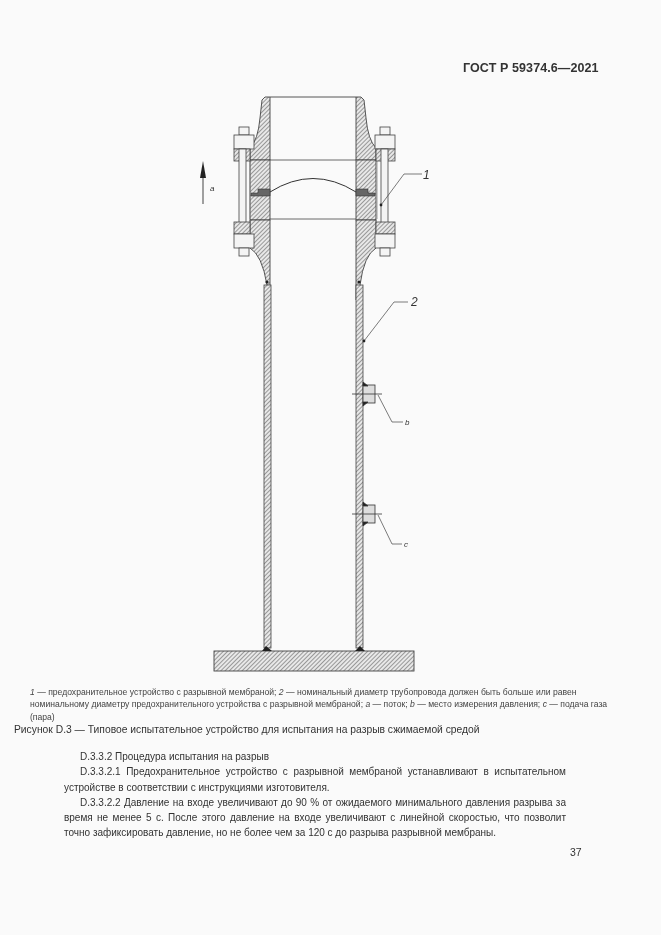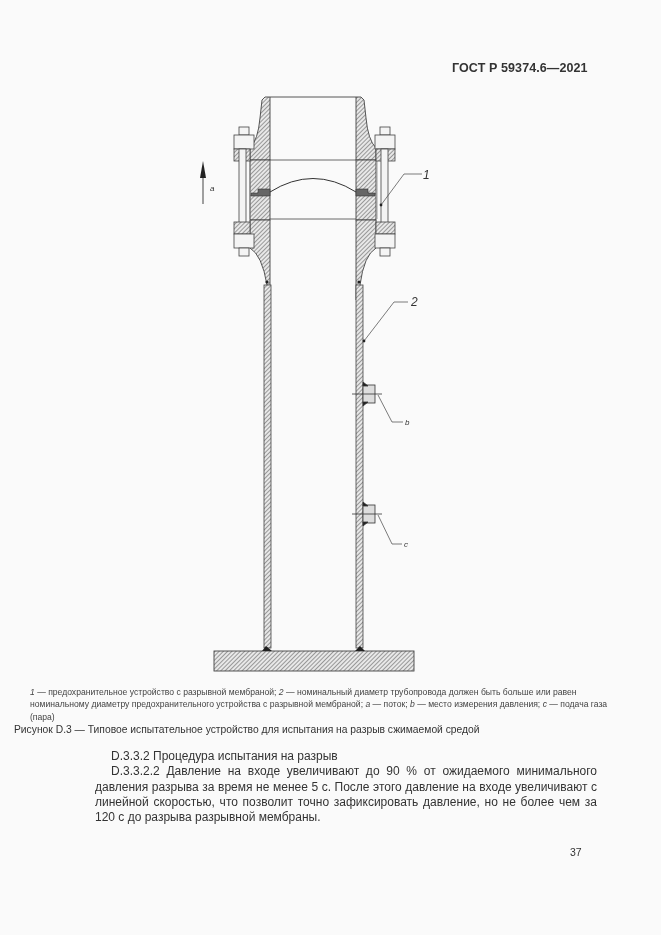--- a/index.html
+++ b/index.html
@@ -1,35 +1,35 @@
 <!DOCTYPE html>
 <html><head>
 <meta charset="utf-8">
 <style>
   html, body { margin: 0; padding: 0; }
   body {
     width: 661px; height: 935px; background: #fafafa; position: relative;
     font-family: "Liberation Sans", sans-serif; color: #2a2a2a; overflow: hidden;
   }
   .hdr {
-    position: absolute; left: 452px; top: 61px; font-size: 12.5px; font-weight: bold;
+    position: absolute; left: 463px; top: 61px; font-size: 12.5px; font-weight: bold;
     color: #333; letter-spacing: 0.1px;
   }
   .drawing { position: absolute; left: 0; top: 0; }
   .legend {
     position: absolute; left: 30px; top: 686px; width: 600px; font-size: 8.6px;
     line-height: 12.3px; text-align: left; color: #444; font-style: normal;
   }
   .legend i { font-style: italic; }
   .caption {
     position: absolute; left: 14px; width: 661px; top: 724px; font-size: 10.3px;
     text-align: left; color: #333;
   }
   .body-text {
-    position: absolute; left: 95px; top: 749px; width: 502px; font-size: 12px;
+    position: absolute; left: 64px; top: 749px; width: 502px; font-size: 10px;
     line-height: 15.3px; color: #333; text-align: justify;
   }
   .body-text p { margin: 0; text-indent: 16px; }
   .page-num {
     position: absolute; left: 570px; top: 846px; font-size: 10.5px; color: #333;
   }
   .lbl { font-family: "Liberation Sans", sans-serif; font-style: italic; fill: #333; }
 </style>
 </head>
 <body>
@@ -135,16 +135,17 @@
 </svg>
 
 <div class="legend">
   <i>1</i><span> — предохранительное устройство с разрывной мембраной; </span><i>2</i><span> — номинальный диаметр трубопровода должен быть больше или равен номинальному диаметру предохранительного устройства с разрывной мембраной; </span><i>a</i><span> — поток; </span><i>b</i><span> — место измерения давления; </span><i>c</i><span> — подача газа (пара)</span>
 </div>
 
 <div class="caption">Рисунок D.3 — Типовое испытательное устройство для испытания на разрыв сжимаемой средой</div>
 
 <div class="body-text">
   <p>D.3.3.2 Процедура испытания на разрыв</p>
+  <p>D.3.3.2.1 Предохранительное устройство с разрывной мембраной устанавливают в испытательном устройстве в соответствии с инструкциями изготовителя.</p>
   <p>D.3.3.2.2 Давление на входе увеличивают до 90 % от ожидаемого минимального давления разрыва за время не менее 5 с. После этого давление на входе увеличивают с линейной скоростью, что позволит точно зафиксировать давление, но не более чем за 120 с до разрыва разрывной мембраны.</p>
 </div>
 
 <div class="page-num">37</div>
 
 </body></html>

